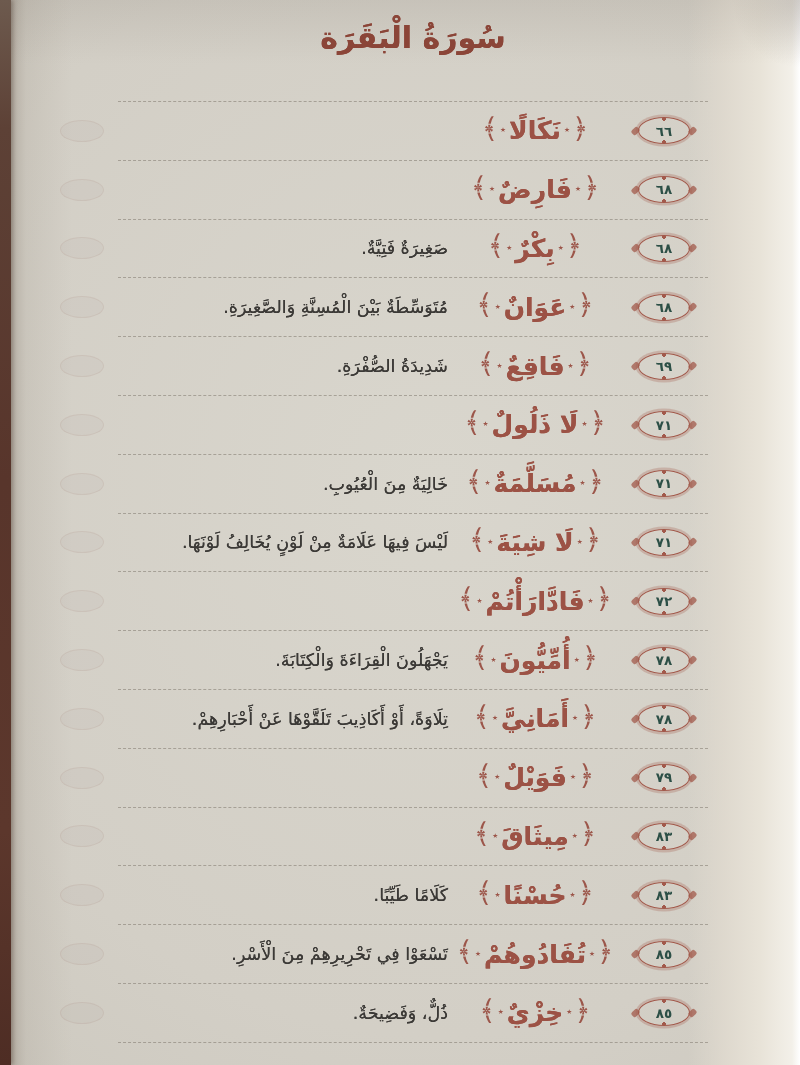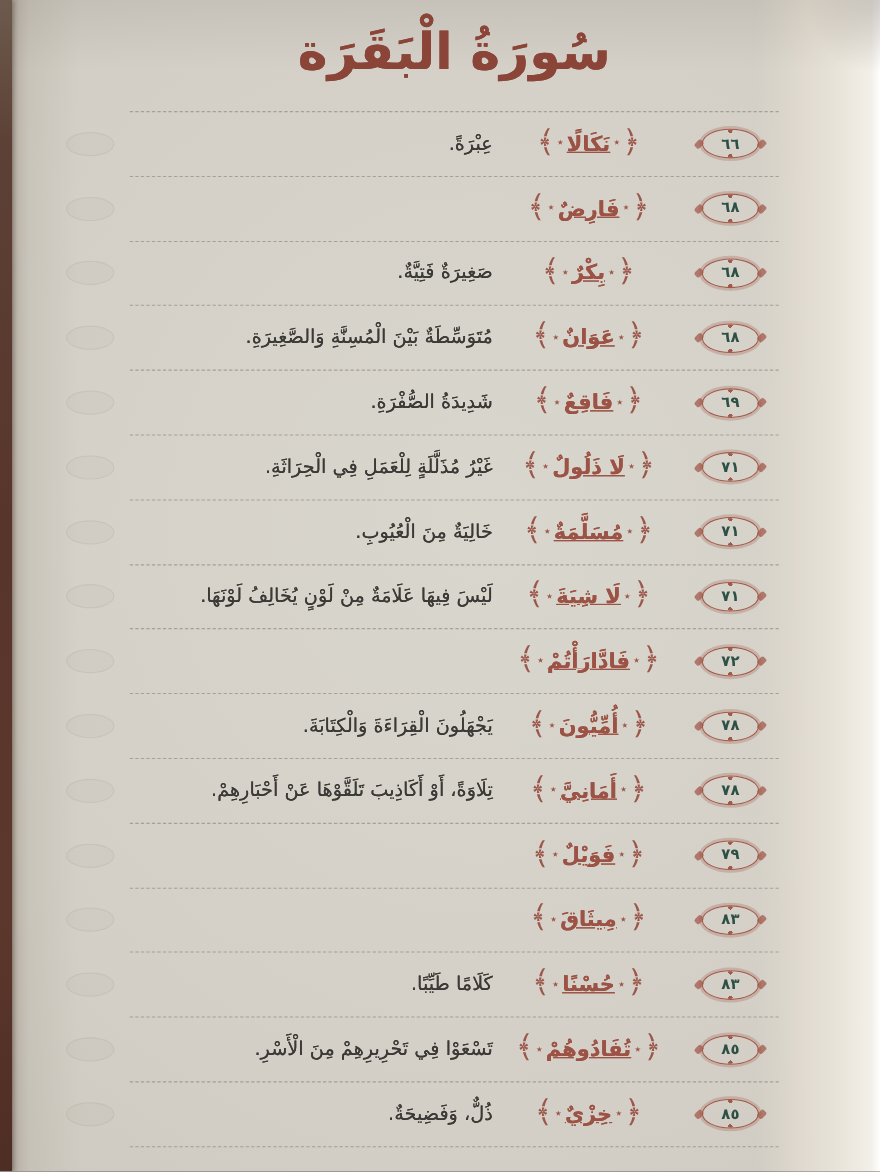--- a/index.html
+++ b/index.html
@@ -16,21 +16,21 @@
       radial-gradient(120% 95% at 55% 45%, #d9d6cd 0%, #d3cfc6 55%, #c7c3b9 100%);
   }
   .cover-strip{
     position:absolute;left:0;top:0;width:11px;height:1065px;
     background:linear-gradient(180deg,#6d5a4e 0%,#5d4136 12%,#58352b 45%,#5c372c 78%,#4e2d24 100%);
     box-shadow:2px 0 4px rgba(60,40,30,0.35);
   }
   .title{
     position:absolute;top:20px;left:118px;right:92px;
     margin:0;text-align:center;direction:rtl;
-    font-size:46px;font-weight:bold;color:#8b4538;
+    font-size:30px;font-weight:bold;color:#8b4538;
     text-shadow:0 0 0.6px #8b4538;
     letter-spacing:0;
   }
   .entries{
     position:absolute;top:101px;left:118px;right:92px;
     direction:rtl;
     border-top:1px dashed rgba(128,121,109,0.55);
   }
   .entry{
     position:relative;
@@ -74,24 +74,23 @@
   }
   .bracket{
     font-size:28px;line-height:1;color:#9c564a;
     transform:translateY(-2px);
   }
   .rosette{
     font-size:11px;color:#9c564a;padding:0 2px;
     transform:translateY(-1px);
   }
   .word{
-    font-size:19px;font-weight:bold;color:#9c5245;
+    font-size:25px;font-weight:bold;color:#9c5245;
     padding:0 1px;
     text-shadow:0 0 0.4px #9c5245;
-    text-decoration:underline;
   }
   .meaning-cell{
     flex:1;
     text-align:right;
     font-size:17.5px;color:#3c3a37;
     white-space:nowrap;
     text-shadow:0 0 0.3px #3c3a37;
     padding-right:2px;
   }
 </style>
@@ -108,21 +107,20 @@
         <span class="verse-num">٦٦</span>
       </span>
     </div>
     <div class="word-cell">
       <span class="bracket open">﴿</span>
       <span class="rosette">٭</span>
       <span class="word">نَكَالًا</span>
       <span class="rosette">٭</span>
       <span class="bracket close">﴾</span>
     </div>
-    <div class="meaning-cell">عِبْرَةً.</div>
   </div>
 
   <div class="entry">
     <div class="verse-cell">
       <span class="medallion">
         <span class="verse-num">٦٨</span>
       </span>
     </div>
     <div class="word-cell">
       <span class="bracket open">﴿</span>
@@ -187,21 +185,20 @@
         <span class="verse-num">٧١</span>
       </span>
     </div>
     <div class="word-cell">
       <span class="bracket open">﴿</span>
       <span class="rosette">٭</span>
       <span class="word">لَا ذَلُولٌ</span>
       <span class="rosette">٭</span>
       <span class="bracket close">﴾</span>
     </div>
-    <div class="meaning-cell">غَيْرُ مُذَلَّلَةٍ لِلْعَمَلِ فِي الْحِرَاثَةِ.</div>
   </div>
 
   <div class="entry">
     <div class="verse-cell">
       <span class="medallion">
         <span class="verse-num">٧١</span>
       </span>
     </div>
     <div class="word-cell">
       <span class="bracket open">﴿</span>

